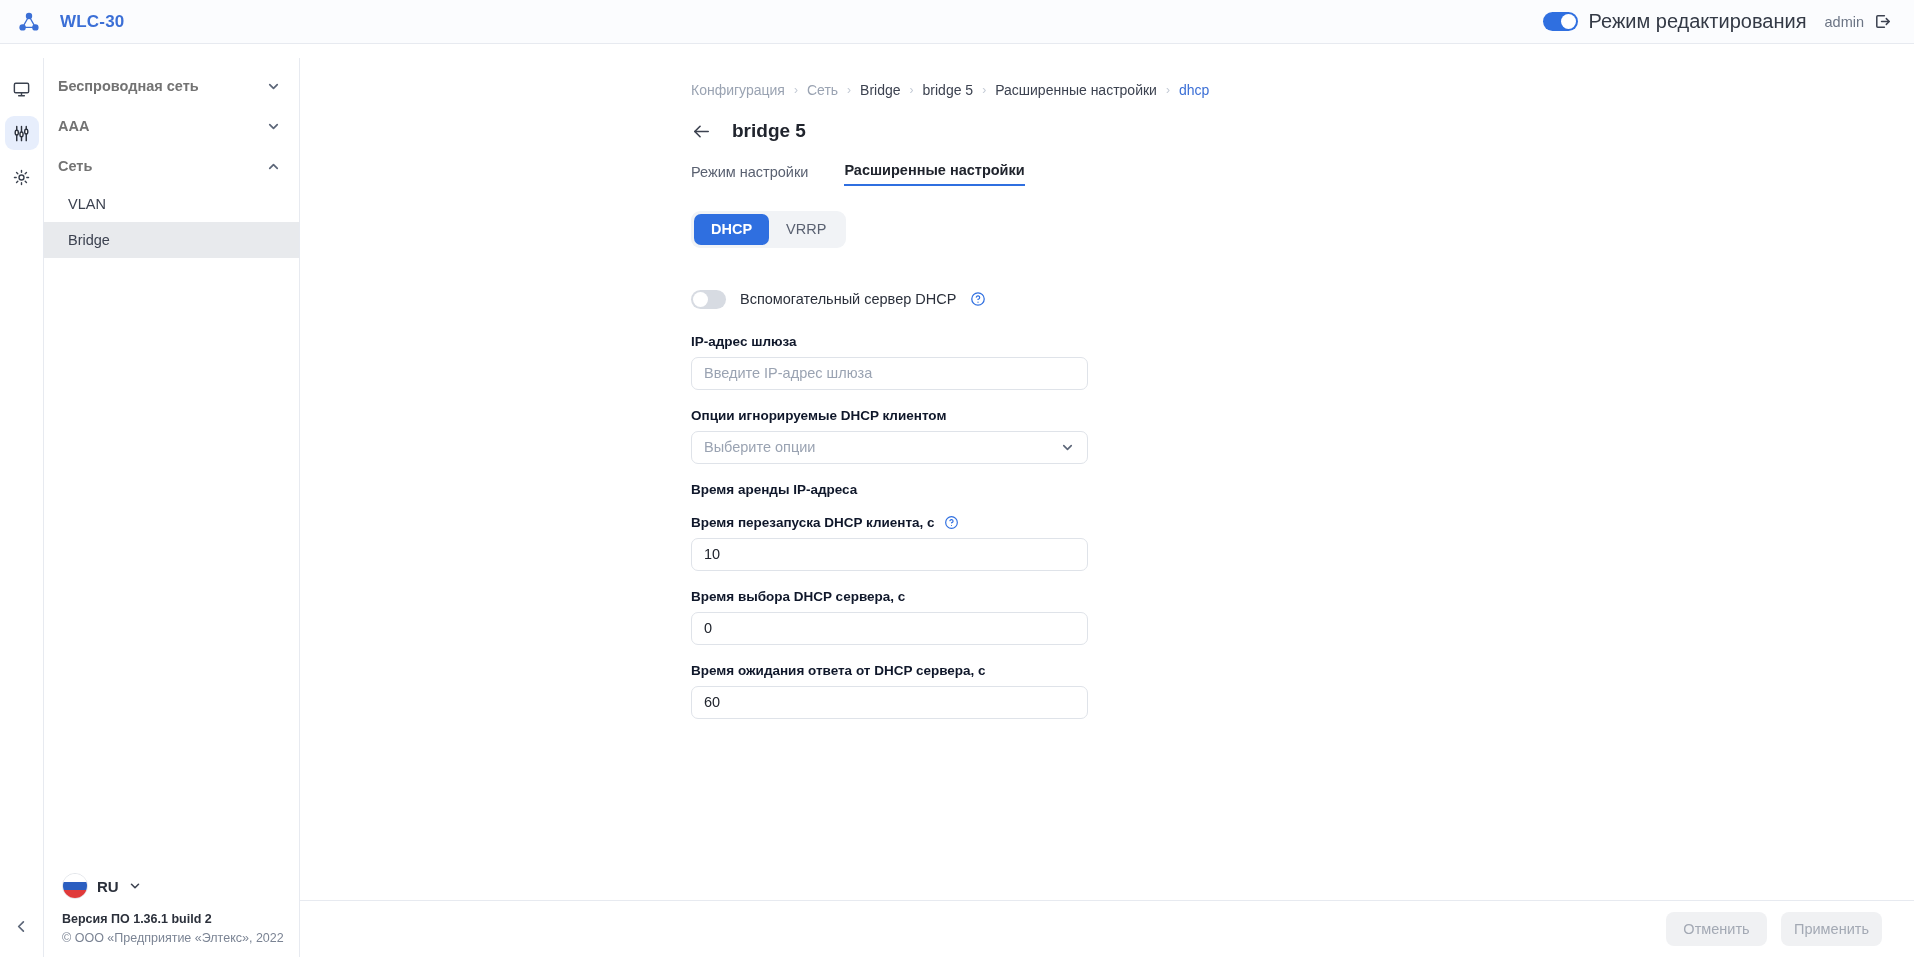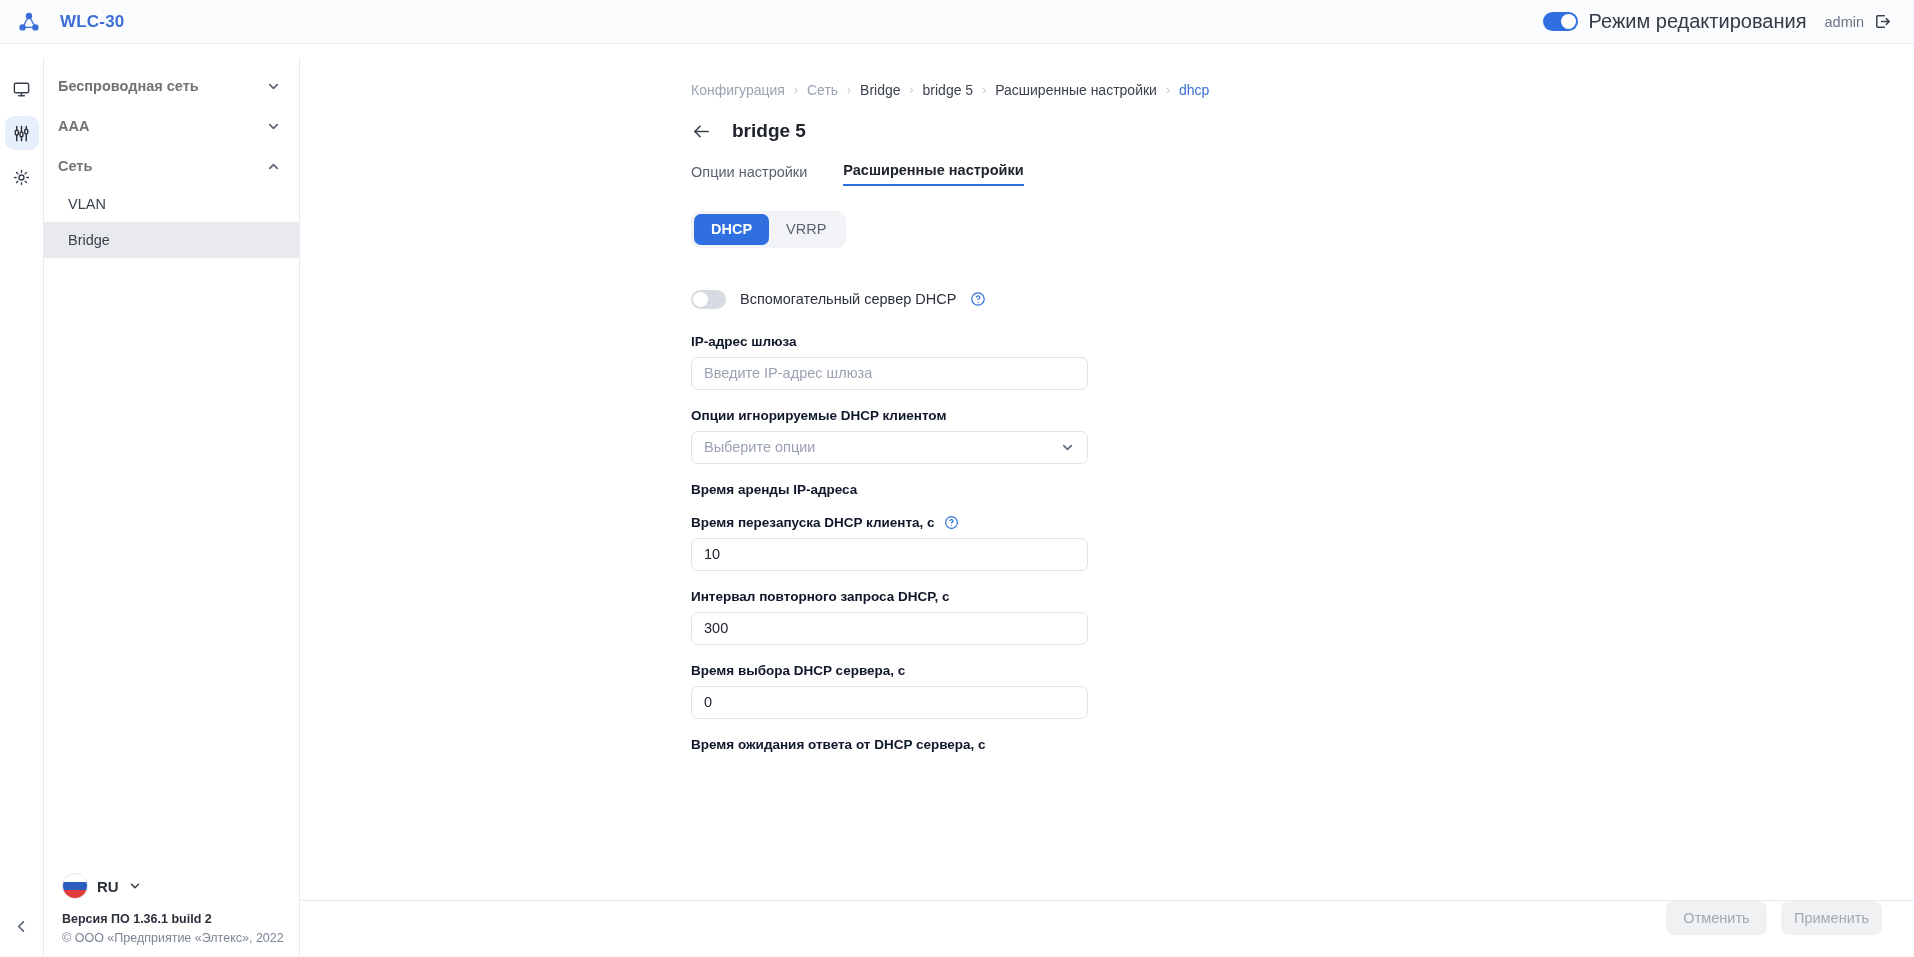--- a/index.html
+++ b/index.html
@@ -163,21 +163,21 @@
     font-family:"Liberation Sans", sans-serif; color:#20242d; background:transparent;
     padding:0;
   }
   .control input::placeholder { color:#9aa3b2; }
   .sel-chev { color:#5c6678; display:flex; }
 
   
   .actionbar {
     height:57px; min-height:57px;
     border-top:1px solid #e7eaf0;
-    display:flex; align-items:flex-start; justify-content:flex-end;
+    display:flex; align-items:center; justify-content:flex-end;
     gap:14px; padding-right:32px; background:#ffffff;
   }
   .btn {
     min-width:101px; height:34px; border-radius:8px;
     background:#f0f1f3; color:#a3a9b4; border:none;
     font-size:14.5px; font-family:"Liberation Sans", sans-serif;
     display:flex; align-items:center; justify-content:center;
     cursor:default;
   }
 </style>
@@ -326,21 +326,21 @@
           <span class="back-arrow">
             <svg width="21" height="21" viewBox="0 0 22 22" fill="none" stroke="#3c4250" stroke-width="1.7" stroke-linecap="round" stroke-linejoin="round">
               <path d="M18 11H4"></path>
                 <path d="M9.5 5.5L4 11l5.5 5.5"></path>
             </svg>
           </span>
           <span class="page-title">bridge 5</span>
         </div>
 
         <div class="tabs">
-          <div class="tab">Опции настройки</div>
+          <div class="tab">Режим настройки</div>
           <div class="tab active">Расширенные настройки</div>
         </div>
 
         <div class="pillbar">
           <div class="pill active">DHCP</div>
           <div class="pill">VRRP</div>
         </div>
 
         <div class="form">
 
@@ -396,41 +396,36 @@
                   <path d="M7.1 6.9a1.95 1.95 0 0 1 3.8.65c0 1.3-1.9 1.95-1.9 1.95"></path>
                   <path d="M9 12.6h.01"></path>
                 </svg>
               </span>
             </div>
             <div class="control">
               <input type="text" value="10" style="">
             </div>
           </div>
 
-          <div class="field">
-            <div class="field-label">
-              <span>Интервал повторного запроса DHCP, с</span>
-            </div>
-            <div class="control">
-              <input type="text" value="300" style="">
-            </div>
-          </div>
 
           <div class="field">
             <div class="field-label">
               <span>Время выбора DHCP сервера, с</span>
             </div>
             <div class="control">
               <input type="text" value="0" style="">
             </div>
           </div>
 
           <div class="field">
             <div class="field-label">
               <span>Время ожидания ответа от DHCP сервера, с</span>
+            </div>
+            <div class="control">
+              <input type="text" value="60" style="">
             </div>
           </div>
 
         </div>
       </div>
 
       <div class="actionbar">
         <button class="btn">Отменить</button>
         <button class="btn">Применить</button>
       </div>

